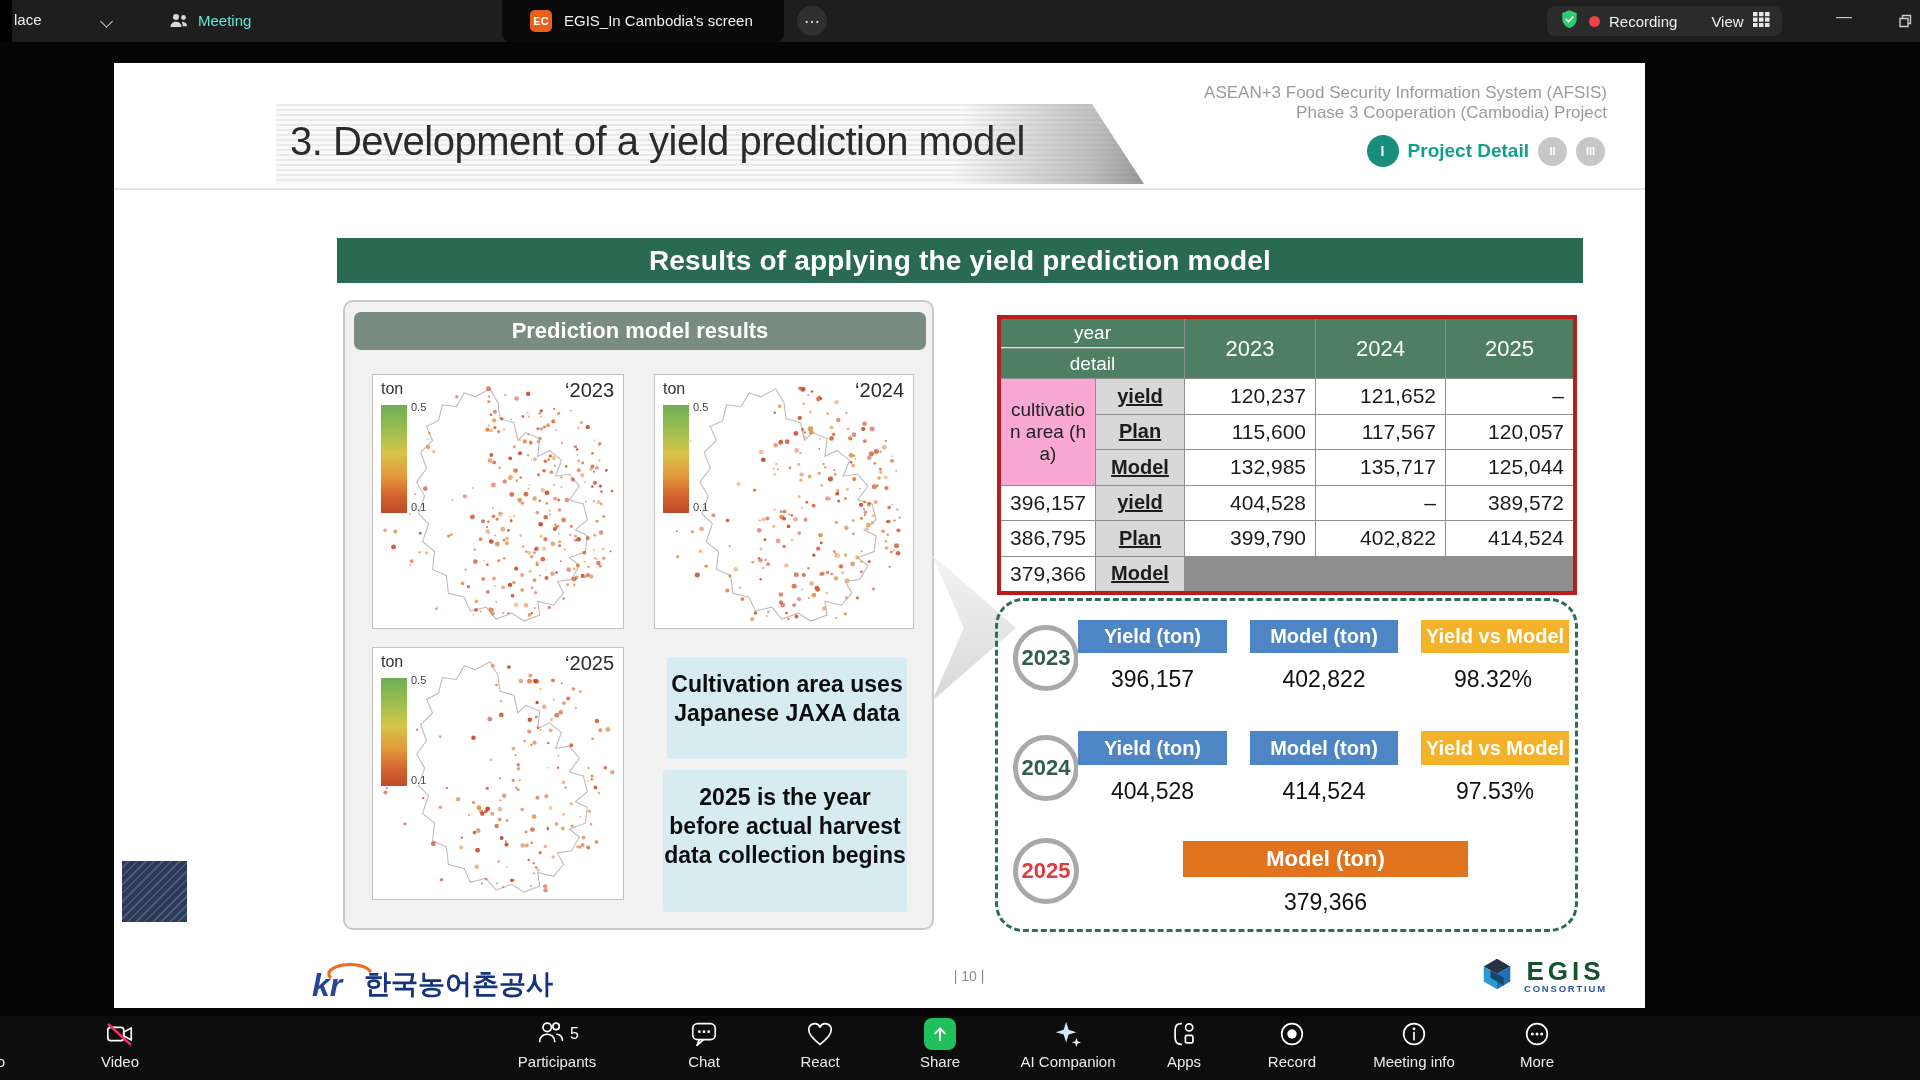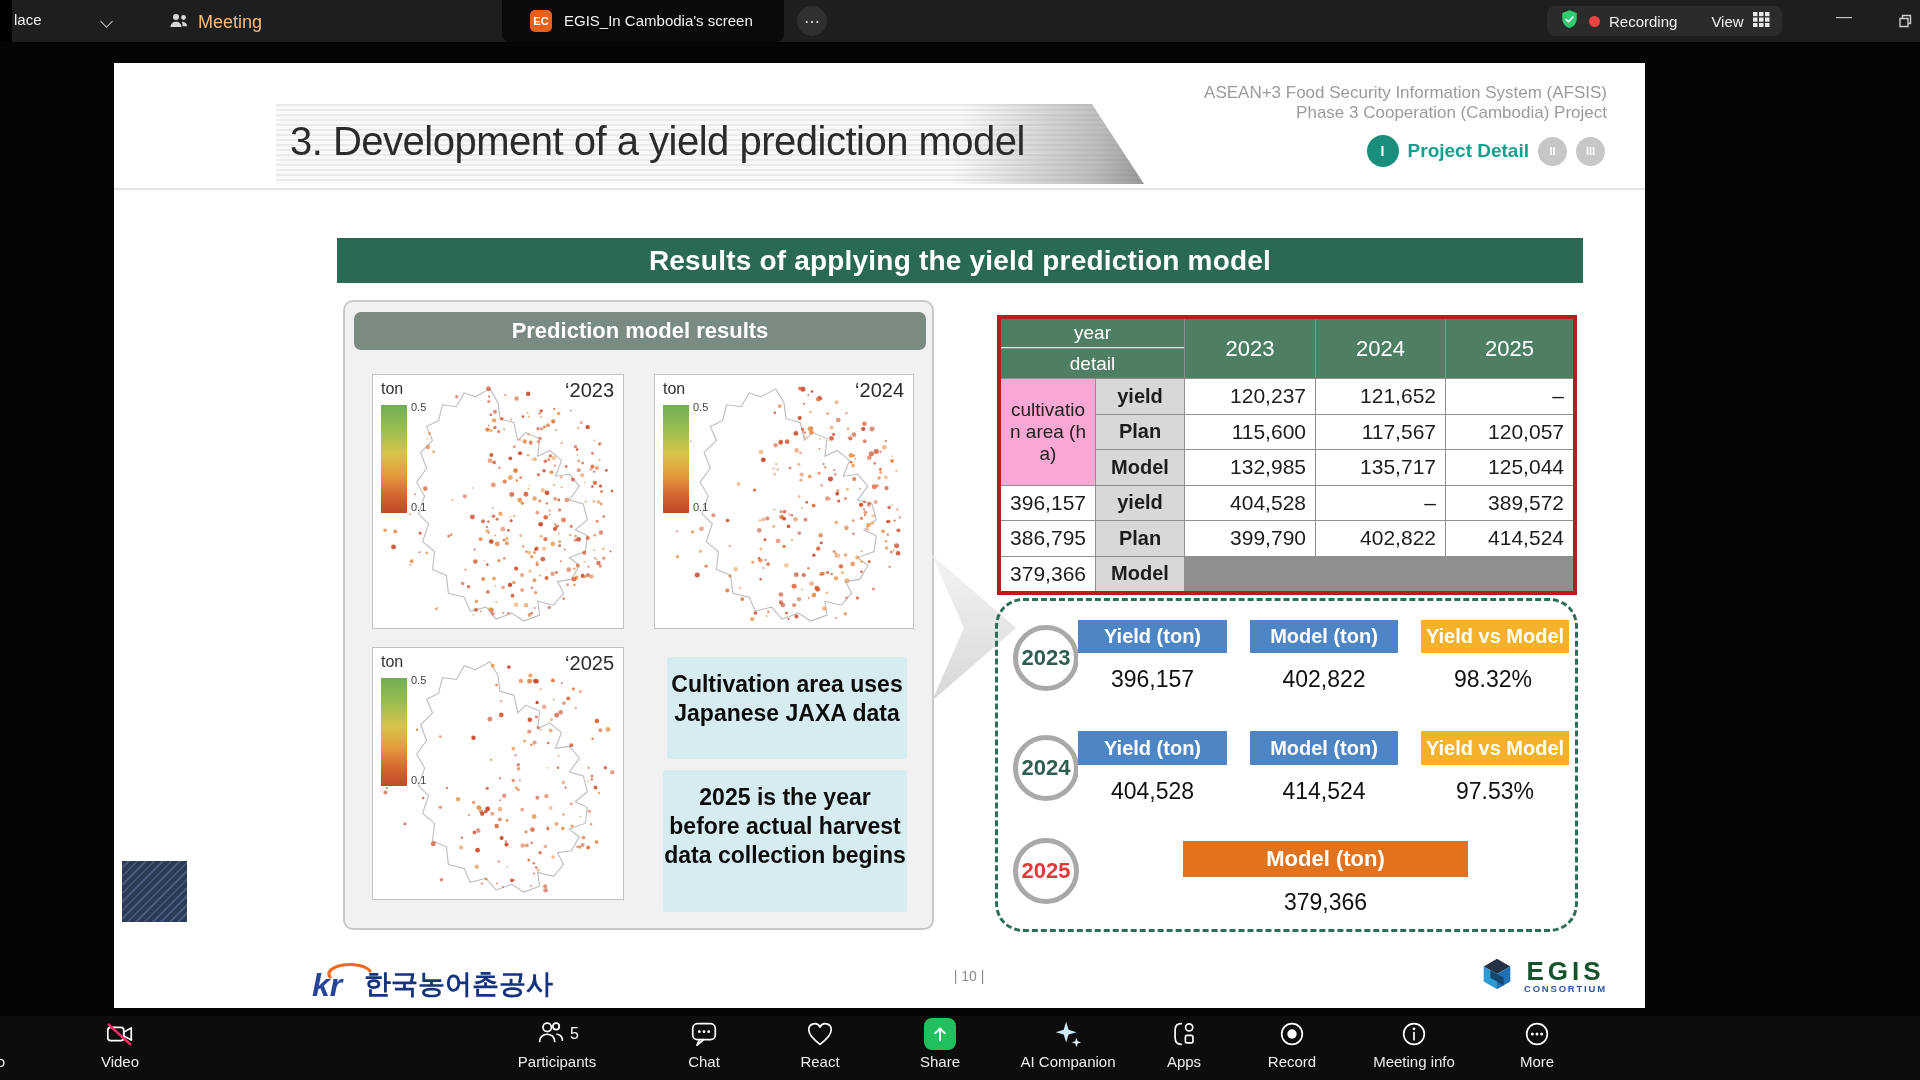--- a/index.html
+++ b/index.html
@@ -3,21 +3,21 @@
 <meta charset="utf-8">
 <style>
   * { margin:0; padding:0; box-sizing:border-box; }
   html,body { width:1920px; height:1080px; overflow:hidden; background:#000; font-family:"Liberation Sans", sans-serif; }
 
   
   .topbar { position:absolute; left:12px; top:0; width:1920px; height:42px; background:#1e1e1e; z-index:5; }
   .ws-label { position:absolute; left:2px; top:11px; font-size:15px; color:#f0f0f0; }
   .tb-chev { position:absolute; left:90px; top:17px; width:9px; height:9px; border-left:1.6px solid #cfcfcf; border-bottom:1.6px solid #cfcfcf; transform:rotate(-45deg); }
   .meet-icon { position:absolute; left:155px; top:9px; }
-  .meet-label { position:absolute; left:186px; top:12px; font-size:18px; color:#fdba74; }
+  .meet-label { position:absolute; left:186px; top:12px; font-size:15px; color:#5eead4; }
   .scr-tab { position:absolute; left:490px; top:0; width:282px; height:42px; background:#0a0a0a; border-radius:0 0 8px 8px; }
   .ec-badge { position:absolute; left:28px; top:10px; width:22px; height:22px; background:#e8611c; border-radius:5px; color:#fff; font-size:11px; font-weight:bold; display:flex; align-items:center; justify-content:center; }
   .scr-label { position:absolute; left:62px; top:12px; font-size:15px; color:#f2f2f2; white-space:nowrap; }
   .dots-btn { position:absolute; left:785px; top:6px; width:30px; height:30px; border-radius:50%; background:#303030; color:#e8e8e8; font-size:16px; display:flex; align-items:center; justify-content:center; }
   .status-pill { position:absolute; left:1535px; top:6px; height:30px; background:#2b2b2b; border-radius:8px; display:flex; align-items:center; padding:0 12px; gap:9px; }
   .rec-dot { width:11px; height:11px; border-radius:50%; background:#ef4444; }
   .pill-txt { font-size:15px; color:#f0f0f0; white-space:nowrap; }
   .pill-gap { width:16px; }
   .win-min { position:absolute; left:1824px; top:8px; font-size:16px; color:#cccccc; }
   .win-restore { position:absolute; left:1884px; top:12px; }
@@ -61,21 +61,21 @@
     clip-path:polygon(0 0, 100% 50%, 0 100%, 38% 50%); filter:drop-shadow(1px 1px 1px #bbb); }
 
   
   .dtable { position:absolute; left:883px; top:252px; display:grid;
     grid-template-columns:94px 88px 130px 129px 127px;
     grid-template-rows:29px 29px repeat(6,34.5px);
     gap:1px; background:#8f8f8f; border:4px solid #b91c1c; }
   .th { background:#4e7f63; color:#fff; font-size:22px; display:flex; align-items:center; justify-content:center; }
   .th-corner { font-size:19px; }
   .tg { background:#f9a8d4; color:#222; font-size:19px; display:flex; align-items:center; justify-content:center; text-align:center; word-break:break-all; line-height:1.15; padding:0 5px; }
-  .ts { background:#d8d8d8; color:#1c1c1c; font-size:20px; font-weight:bold; display:flex; align-items:center; justify-content:center; }
+  .ts { background:#d8d8d8; color:#1c1c1c; font-size:20px; font-weight:bold; display:flex; align-items:center; justify-content:center;text-decoration:underline; }
   .tc { background:#fff; color:#1c1c1c; font-size:21px; display:flex; align-items:center; justify-content:flex-end; padding-right:9px; }
 
   
   .sumbox { position:absolute; left:881px; top:535px; width:583px; height:334px; border:3px dashed #2c6e57; border-radius:28px; }
   .yr-circle { position:absolute; width:66px; height:66px; border-radius:50%; background:#fff; border:5px solid #a9a9a9; display:flex; align-items:center; justify-content:center; font-size:22px; font-weight:bold; }
   .sum-h { position:absolute; color:#fff; font-size:20px; font-weight:bold; display:flex; align-items:center; justify-content:center; }
   .sum-v { position:absolute; background:#fff; color:#111; font-size:23px; display:flex; align-items:center; justify-content:center; }
   .h-blue { background:#4e85c4; }
   .h-yellow { background:#f3b229; }
   .h-orange { background:#e2731e; font-size:22px; }

